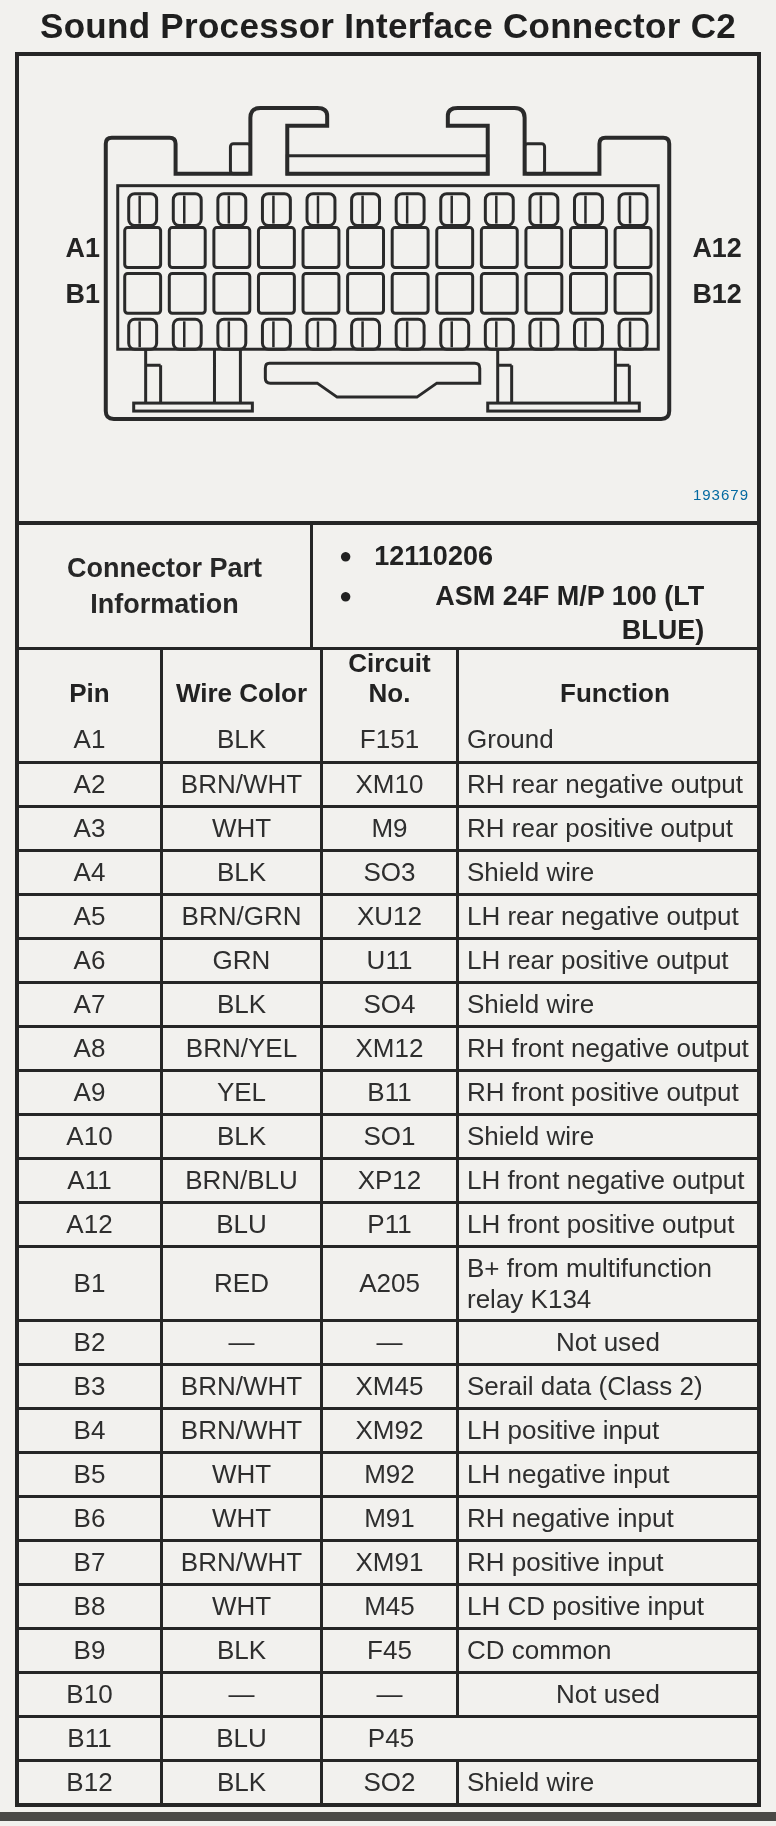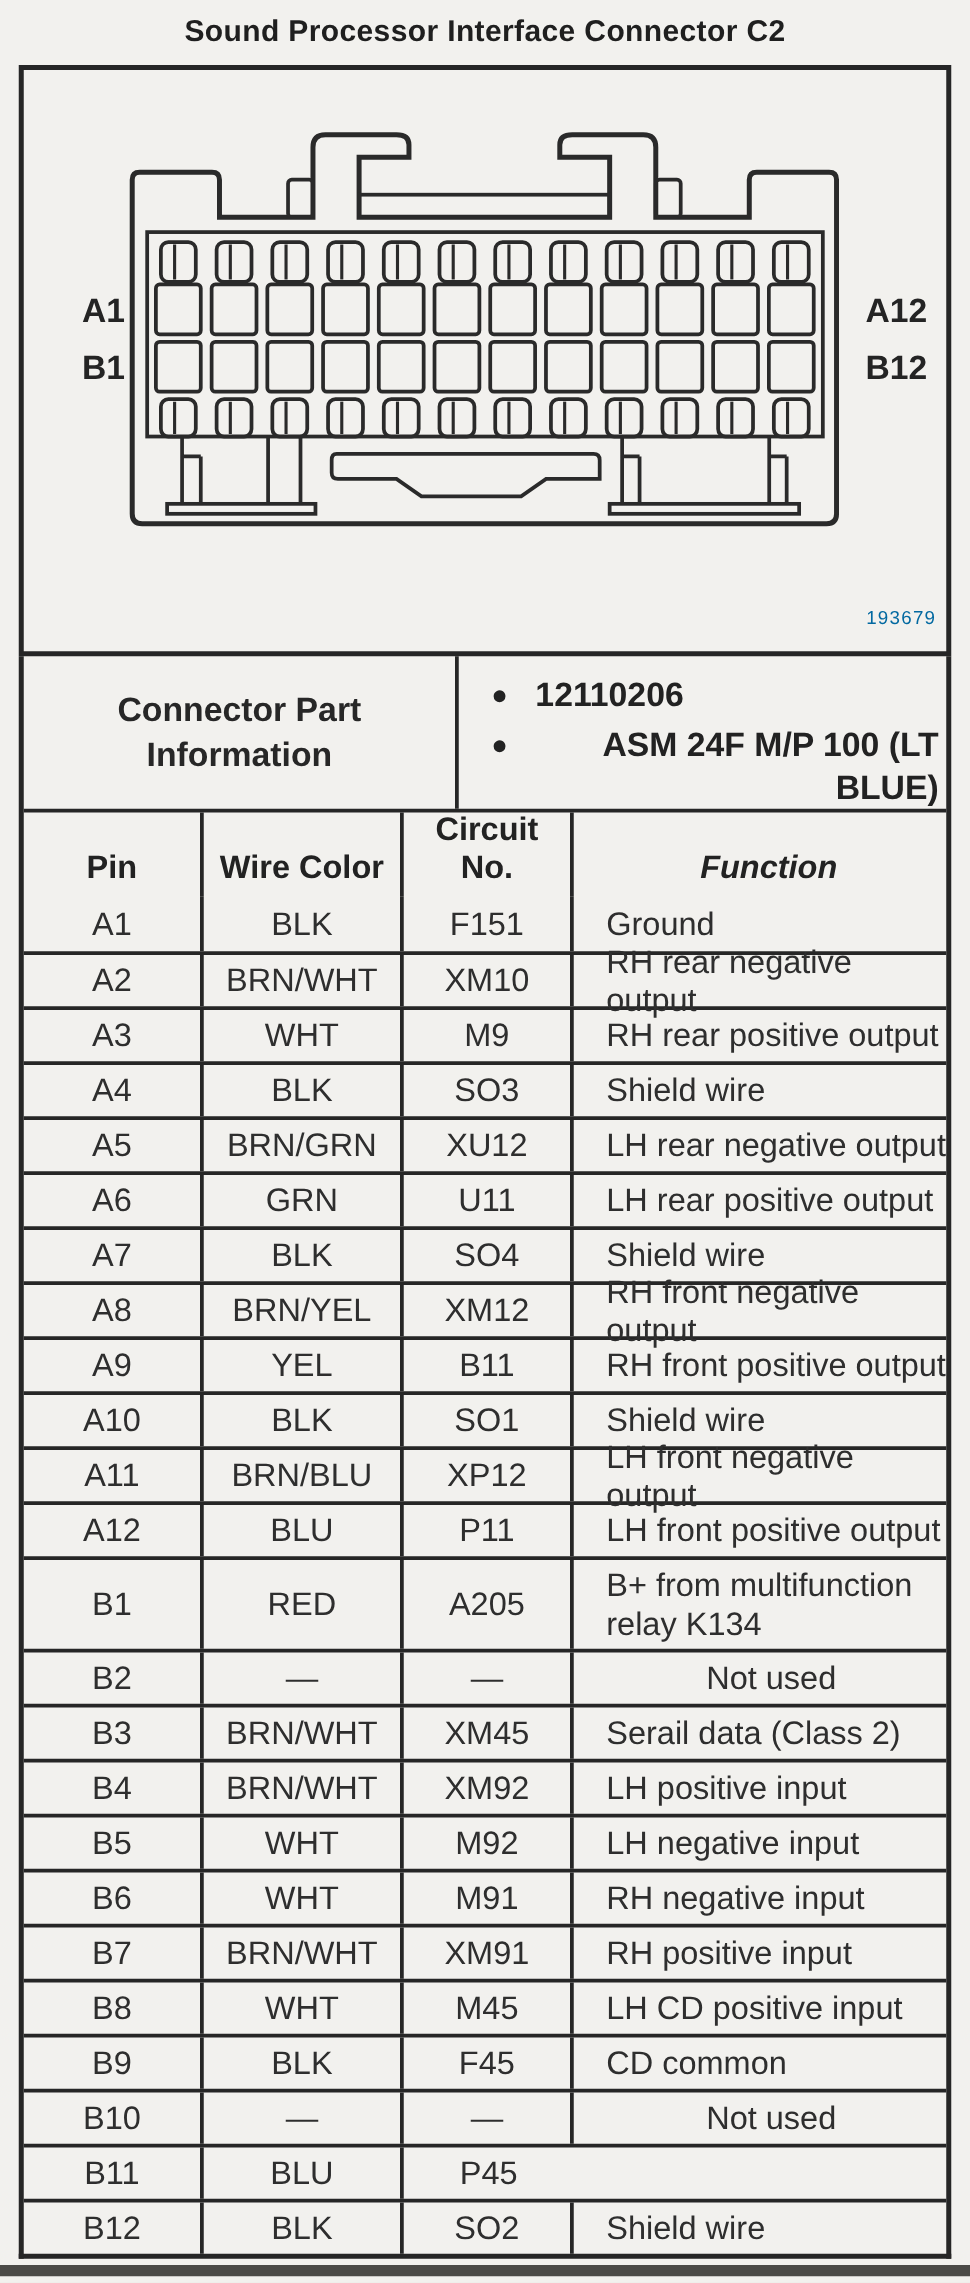--- a/index.html
+++ b/index.html
@@ -12,21 +12,21 @@
     width:776px; height:1826px; margin:0 auto;
     background:var(--bg);
     font-family:"Liberation Sans","DejaVu Sans",sans-serif;
     color:#2e2e2e;
     overflow:hidden;
   }
   .page{ padding:8px 15px 0 15px; position:relative; }
 
   
   .title{
-    text-align:center; font-weight:700; font-size:24px; line-height:36px;
+    text-align:center; font-weight:700; font-size:35px; line-height:36px;
     color:#1f1f1f; letter-spacing:.3px;
   }
 
   
   .figure-box{
     margin-top:8px;
     border:4px solid var(--ink);
     height:473px;
     position:relative;
   }
@@ -51,21 +51,21 @@
   .cell:last-child{ border-right:none; }
 
   .c-pin { width:144px; flex:none; }
   .c-wire{ width:160px; flex:none; }
   .c-circ{ width:136px; flex:none; }
   .c-func{ flex:1; justify-content:flex-start; padding-left:8px; text-align:left; }
 
   
   .t-info{ height:122px; }
   .info-left{
-    width:348px; flex:none; flex-direction:column; justify-content:center;
+    width:294px; flex:none; flex-direction:column; justify-content:center;
     font-size:27px; font-weight:600; line-height:36px; color:#272727;
     border-right:3px solid var(--ink);
   }
   .info-right{ flex:1; flex-direction:column; align-items:flex-start; justify-content:flex-start;
     padding:14px 6px 0 26px; }
   .bullet-item{ display:flex; align-items:flex-start; font-size:27px; font-weight:700;
     line-height:34px; margin-bottom:6px; color:#222; }
   .bullet-item .dot{ font-size:22px; line-height:34px; margin-right:22px; }
   .bullet-item .txt{ max-width:330px;text-align:right; }
 
@@ -73,21 +73,21 @@
   .t-head{ height:70px; }
   .t-head .cell{
     align-items:flex-end; padding-bottom:9px;
     font-size:26px; font-weight:700; color:#222;
     white-space:pre-line; text-align:center; line-height:30px;
   }
 
   
   .t-data{ height:44px; font-size:26px; }
   .t-data.tall{ height:74px; }
-  .t-data .c-func{ line-height:31px;margin-left:18px; }
+  .t-data .c-func{ line-height:31px; }
   .t-data .c-func.fn-center{ justify-content:center; padding-left:0; text-align:center; }
 
   
   .page-edge{ margin-top:5px; height:9px; background:#4b4a47; width:776px; margin-left:-15px; }
 </style>
 </head>
 <body>
 
 <div class="page">
 
@@ -216,21 +216,21 @@
           <span class="txt">ASM 24F M/P 100 (LT BLUE)</span>
         </div>
       </div>
     </div>
 
     <div class="t-row t-head">
       <div class="cell c-pin">Pin</div>
       <div class="cell c-wire">Wire Color</div>
       <div class="cell c-circ">Circuit
 No.</div>
-      <div class="cell c-func" style="justify-content:center;padding-left:14px;font-style:italic;">Function</div>
+      <div class="cell c-func" style="justify-content:center;padding-left:14px;">Function</div>
     </div>
 
     <div id="rows">
   <div class="t-row t-data">
     <div class="cell c-pin">A1</div>
     <div class="cell c-wire">BLK</div>
     <div class="cell c-circ">F151</div>
     <div class="cell c-func">Ground</div>
   </div>
 

